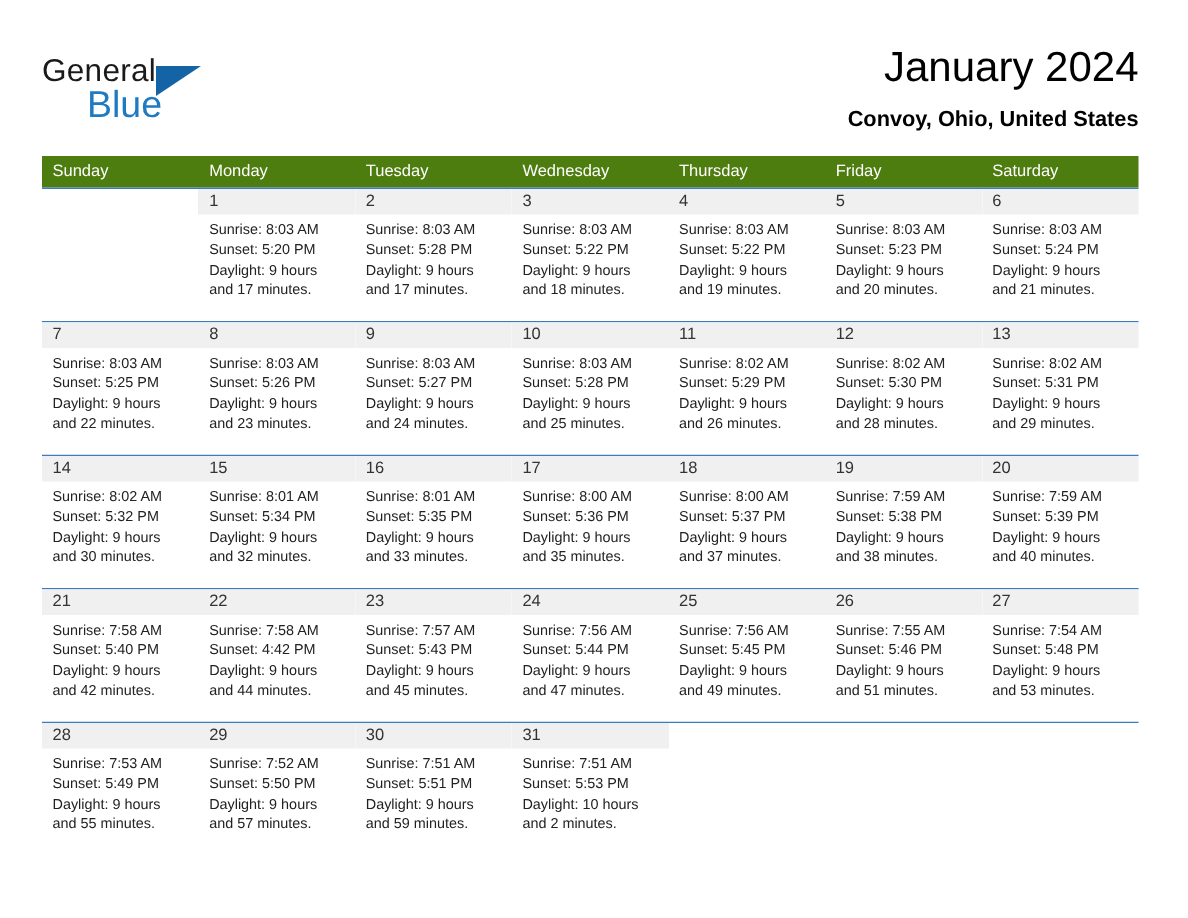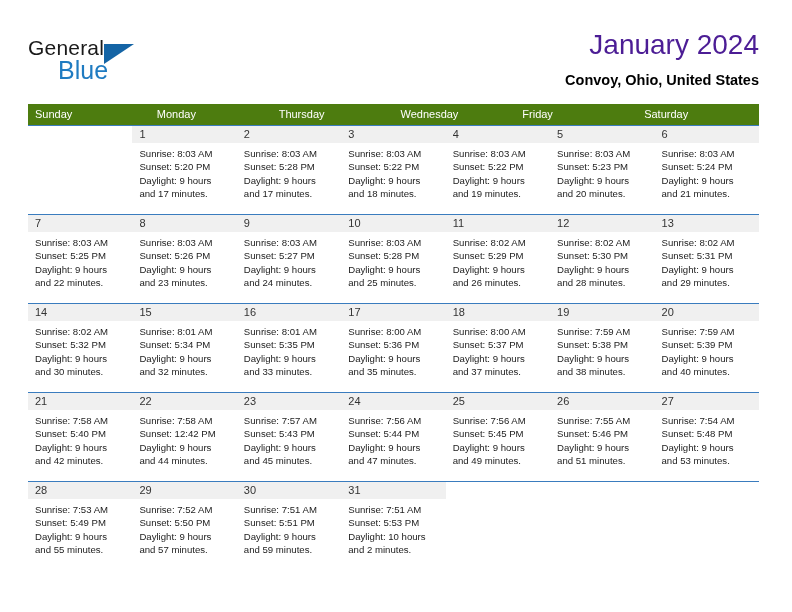--- a/index.html
+++ b/index.html
@@ -65,21 +65,21 @@
 
   .title-block {
     position: absolute;
     right: 0;
     top: 0;
     text-align: right;
   }
   .cal-title {
     font-size: 28px;
     line-height: 34px;
-    color: #4c1d95;
+    color: #000000;
     font-weight: normal;
     margin: 0;
     white-space: nowrap;
   }
   .cal-subtitle {
     font-size: 14.5px;
     line-height: 20px;
     margin: 8px 0 0 0;
     color: #000000;
     white-space: nowrap;
@@ -163,22 +163,23 @@
       <p class="cal-subtitle">Convoy, Ohio, United States</p>
     </div>
 
   </div>
 
   <div class="calendar">
 
     <div class="weekdays">
       <div class="weekday">Sunday</div>
       <div class="weekday">Monday</div>
+      <div class="weekday">Tuesday</div>
+      <div class="weekday">Wednesday</div>
       <div class="weekday">Thursday</div>
-      <div class="weekday">Wednesday</div>
       <div class="weekday">Friday</div>
       <div class="weekday">Saturday</div>
     </div>
 
     <div class="week">
       <div class="day empty">
         <div class="day-num-band"></div>
         <div class="day-info">
           <div></div>
           <div></div>
@@ -381,21 +382,21 @@
           <div>Sunrise: 7:58 AM</div>
           <div>Sunset: 5:40 PM</div>
           <div>Daylight: 9 hours</div>
           <div>and 42 minutes.</div>
         </div>
       </div>
       <div class="day">
         <div class="day-num-band">22</div>
         <div class="day-info">
           <div>Sunrise: 7:58 AM</div>
-          <div>Sunset: 12:42 PM</div>
+          <div>Sunset: 4:42 PM</div>
           <div>Daylight: 9 hours</div>
           <div>and 44 minutes.</div>
         </div>
       </div>
       <div class="day">
         <div class="day-num-band">23</div>
         <div class="day-info">
           <div>Sunrise: 7:57 AM</div>
           <div>Sunset: 5:43 PM</div>
           <div>Daylight: 9 hours</div>

